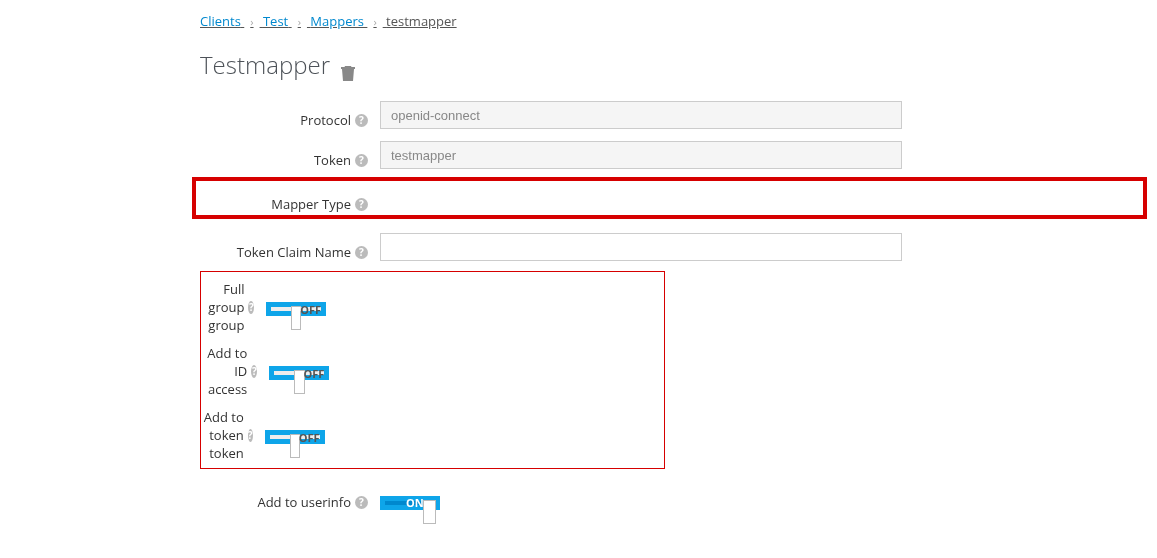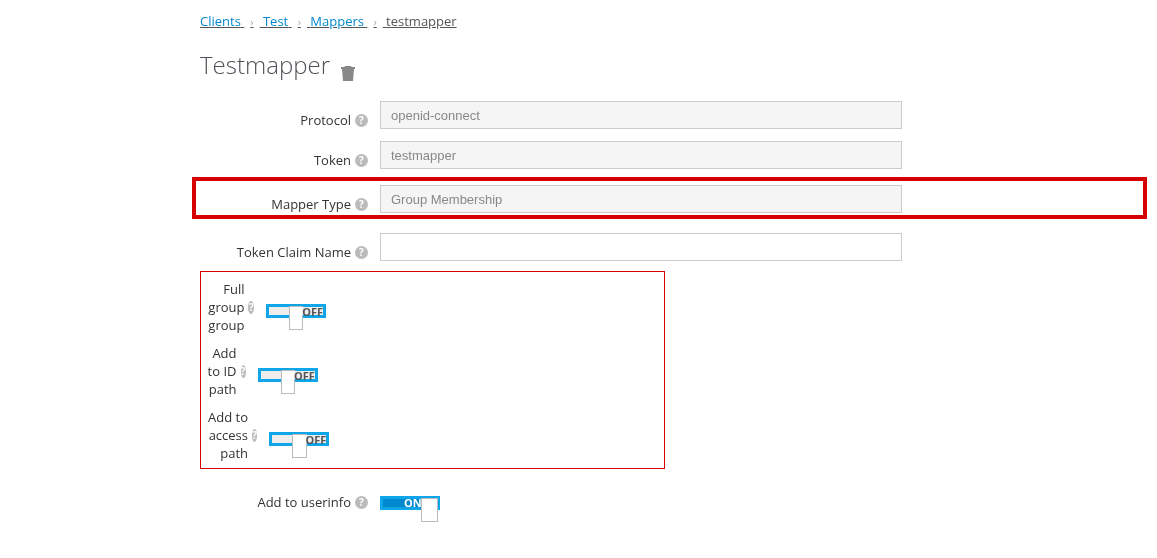--- a/index.html
+++ b/index.html
@@ -118,21 +118,21 @@
     padding: 8px 0 6px 0;
     margin: 6px 0 12px 0;
     width: 465px;
   }
   .highlight-box .form-row { margin-bottom: 10px; }
   .highlight-box .form-row:last-child { margin-bottom: 0; }
 
   .toggle {
     width: 60px;
     height: 14px;
-    border: 3px solid #0ea5e9;
+    border: 5px solid #0ea5e9;
     background: #ededed;
     display:inline-flex;
     cursor:pointer;
     font-size:11px;
     font-weight:bold;
     position:relative;
     padding-left:21px;
   }
   .toggle .knob {
     width: 22px;
@@ -210,23 +210,20 @@
       <div class="control">
         <input class="text" readonly="" value="testmapper" style="">
       </div>
     </div>
 
     <div class="form-row highlight-red" style="margin-top:14px;margin-bottom:18px;">
       <div class="label">
         <span>Mapper Type</span>
         <span class="help-icon">?</span>
       </div>
-      <div class="control">
-        <input class="text" readonly="" value="Group Membership" style="">
-      </div>
     </div>
 
     <div class="form-row">
       <div class="label">
         <span>Token Claim Name</span>
         <span class="help-icon">?</span>
       </div>
       <div class="control">
         <input class="text" value="" style="">
       </div>
@@ -242,34 +239,34 @@
         <div class="control">
           <div class="toggle off">
             <div class="knob"></div>
             <div class="toggle-label">OFF</div>
           </div>
         </div>
       </div>
 
       <div class="form-row">
         <div class="label">
-          <span>Add to ID path</span>
+          <span>Add to ID access</span>
           <span class="help-icon">?</span>
         </div>
         <div class="control">
           <div class="toggle off">
             <div class="knob"></div>
             <div class="toggle-label">OFF</div>
           </div>
         </div>
       </div>
 
       <div class="form-row">
         <div class="label">
-          <span>Add to access path</span>
+          <span>Add to token token</span>
           <span class="help-icon">?</span>
         </div>
         <div class="control">
           <div class="toggle off">
             <div class="knob"></div>
             <div class="toggle-label">OFF</div>
           </div>
         </div>
       </div>
 

